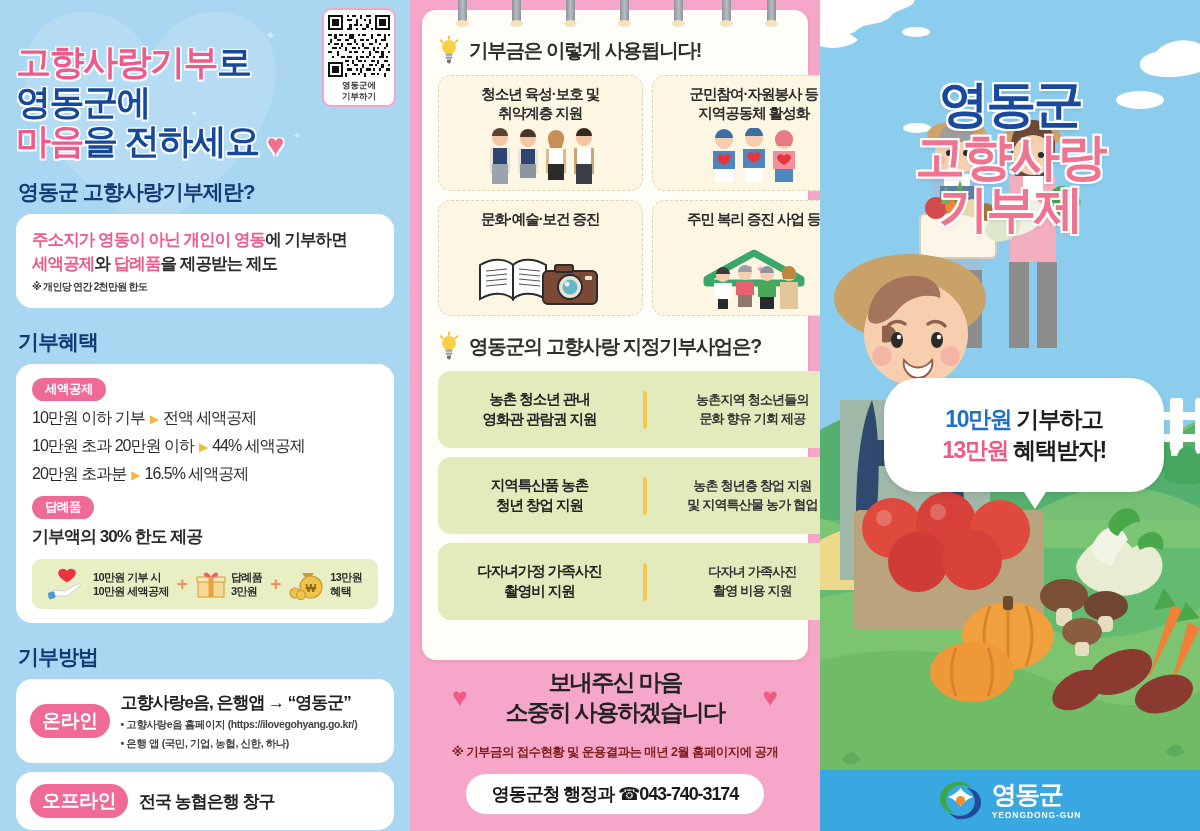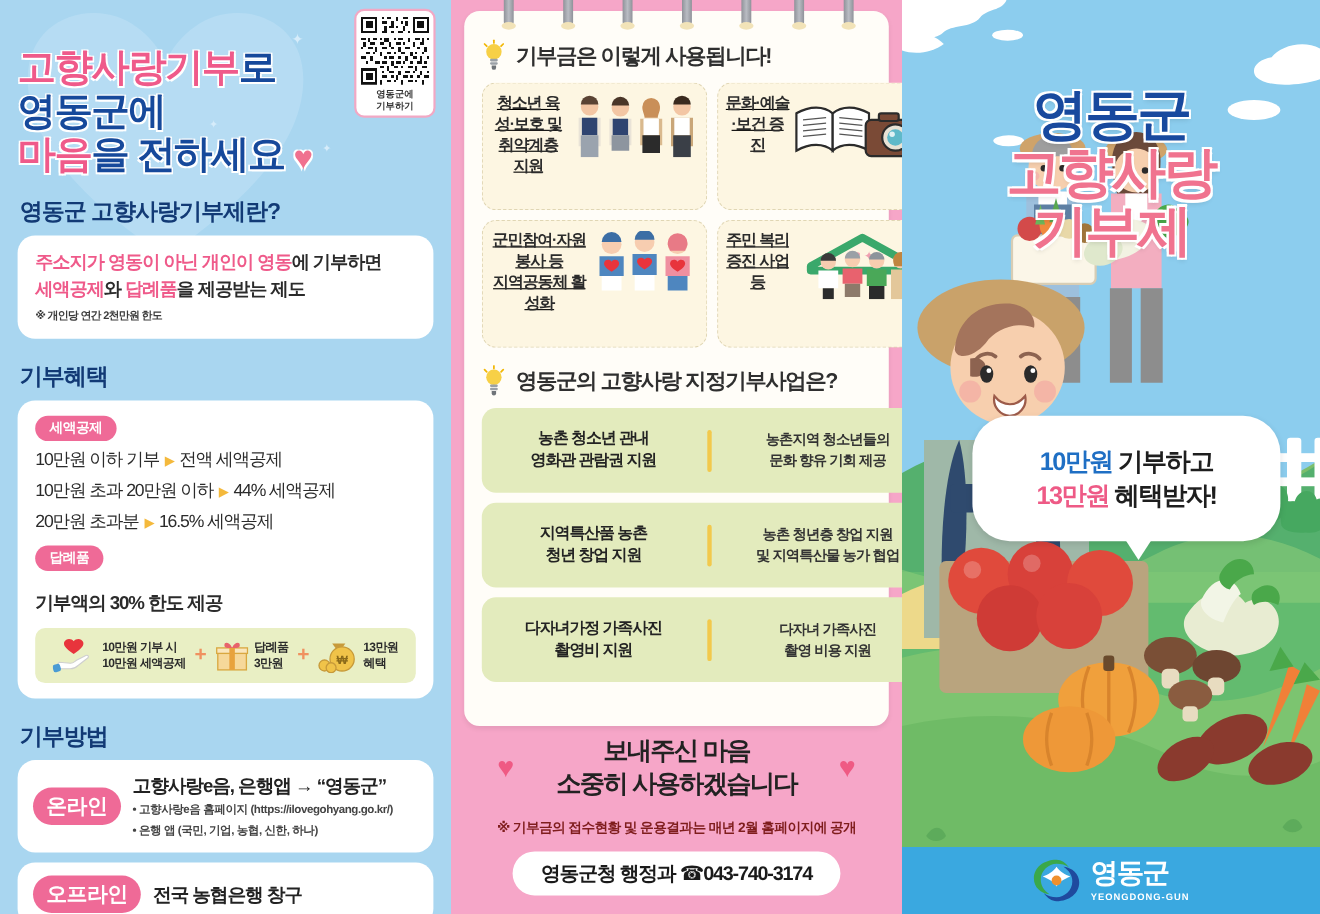--- a/index.html
+++ b/index.html
@@ -51,21 +51,21 @@
   .ic-line { font-size:16.5px; font-weight:800; letter-spacing:-.9px; line-height:1.45; color:#2b2b2b; }
   .ic-note { font-size:10px; font-weight:700; letter-spacing:-.7px; color:#3a3a3a; margin-top:4px; }
   .t-pink { color:#ef5a8a; }
 
   .pill {
     display:inline-block; background:#ef6a97; color:#fff; font-size:12.5px;
     font-weight:800; letter-spacing:-.5px; border-radius:20px; padding:3px 13px;
   }
   .ded-row { font-size:16px; font-weight:400; letter-spacing:-1px; color:#2b2b2b; margin-top:7px; }
   .arrow { color:#f4b93c; font-size:12px; margin:0 5px; }
-  .gift-line { font-size:17px; font-weight:800; letter-spacing:-1px; color:#2b2b2b; margin-top:18px; }
+  .gift-line { font-size:17px; font-weight:800; letter-spacing:-1px; color:#2b2b2b; margin-top:6px; }
 
   .sum-bar {
     background:#e9efc4; border-radius:9px; margin-top:11px;
     display:flex; align-items:center; justify-content:center; gap:8px;
     padding:9px 6px;
   }
   .sum-item { display:flex; align-items:center; gap:5px; }
   .sum-txt { font-size:11px; font-weight:800; letter-spacing:-.6px; line-height:1.3; color:#2b2b2b; }
   .plus { color:#f0915f; font-size:19px; font-weight:900; }
 
@@ -95,21 +95,21 @@
 
   .np-inner { position:absolute; left:12px; top:10px; width:450px; padding:26px 16px 10px 16px; }
   .hdr-row { display:flex; align-items:center; gap:9px; margin-bottom:11px; }
   .bulb { width:22px; height:28px; flex:0 0 auto; }
   .hdr-txt { font-size:19.5px; font-weight:900; letter-spacing:-1.3px; color:#2f2f2f; }
 
   .grid2 { display:grid; grid-template-columns:1fr 1fr; gap:9px; }
   .use-card {
     background:#fdf6e2; border:1.6px dashed #e0d6b4; border-radius:13px;
     padding:9px 6px 6px 6px; text-align:center; height:116px;
-    display:flex; flex-direction:row; align-items:flex-start;text-decoration:underline;
+    display:flex; flex-direction:column; align-items:center;
   }
   .use-label { font-size:14.5px; font-weight:800; letter-spacing:-1px; line-height:1.3; color:#2b2b2b; }
   .use-art { flex:1; display:flex; align-items:flex-end; justify-content:center; width:100%; }
 
   .proj-card {
     background:#e3ebbd; border-radius:13px; margin-bottom:9px;
     display:flex; align-items:center; height:77px; padding:0 6px;
   }
   .proj-left { flex:0 0 47%; text-align:center; font-size:14.5px; font-weight:900; letter-spacing:-1px; line-height:1.35; color:#232323; }
   .proj-div { width:4px; height:38px; background:#f2c94c; border-radius:3px; margin:0 8px; }
@@ -454,20 +454,52 @@
                 <path d="M94 22h20v26H94z" fill="#c9a678"></path>
                   <path d="M97 22h14v16H97z" fill="#fff"></path>
                   <rect x="96" y="38" width="16" height="20" fill="#3a3f47"></rect>
               </g>
             </svg>
           </div>
         </div>
 
         <div class="use-card">
           <div class="use-label">
+            <span>군민참여·자원봉사 등</span><br>
+            <span>지역공동체 활성화</span>
+          </div>
+          <div class="use-art">
+            <svg width="100" height="56" viewBox="0 0 100 56">
+              <g>
+                <circle cx="20" cy="12" r="9" fill="#f7cdb0"></circle>
+                  <path d="M11 10a9 9 0 0 1 18 0z" fill="#3c6ea5"></path>
+                <path d="M9 23h22v18H9z" fill="#4e86bf"></path>
+                  <path d="M11 41h18v13H11z" fill="#fff"></path>
+                <path d="M20 28c-1.5-2.4-5.5-2.4-6.6.4-1 2.4.8 5 6.6 8.6 5.8-3.6 7.6-6.2 6.6-8.6-1.1-2.8-5.1-2.8-6.6-.4z" fill="#e8343c"></path>
+              </g>
+              <g>
+                <circle cx="50" cy="10" r="9" fill="#f7cdb0"></circle>
+                  <path d="M41 8a9 9 0 0 1 18 0z" fill="#3c6ea5"></path>
+                <path d="M39 21h22v19H39z" fill="#4e86bf"></path>
+                  <path d="M41 40h18v14H41z" fill="#fff"></path>
+                <path d="M50 26c-1.5-2.4-5.5-2.4-6.6.4-1 2.4.8 5 6.6 8.6 5.8-3.6 7.6-6.2 6.6-8.6-1.1-2.8-5.1-2.8-6.6-.4z" fill="#e8343c"></path>
+              </g>
+              <g>
+                <circle cx="80" cy="12" r="9" fill="#f7cdb0"></circle>
+                  <path d="M71 11a9 9 0 0 1 18 0c0 4-2 5-2 7H73c0-2-2-3-2-7z" fill="#e87a86"></path>
+                <path d="M69 23h22v18H69z" fill="#ef8fa0"></path>
+                  <path d="M71 41h18v13H71z" fill="#4e86bf"></path>
+                <path d="M80 28c-1.5-2.4-5.5-2.4-6.6.4-1 2.4.8 5 6.6 8.6 5.8-3.6 7.6-6.2 6.6-8.6-1.1-2.8-5.1-2.8-6.6-.4z" fill="#e8343c"></path>
+              </g>
+            </svg>
+          </div>
+        </div>
+
+        <div class="use-card">
+          <div class="use-label">
             <span>문화·예술·보건 증진</span>
           </div>
           <div class="use-art">
             <svg width="130" height="62" viewBox="0 0 130 62">
               <path d="M5 18c12-7 25-7 33 0v34c-8-7-21-7-33 0z" fill="#fff" stroke="#2b2b2b" stroke-width="2"></path>
               <path d="M71 18c-12-7-25-7-33 0v34c8-7 21-7 33 0z" fill="#fff" stroke="#2b2b2b" stroke-width="2"></path>
               <g stroke="#555" stroke-width="1.1">
                 <line x1="11" y1="24" x2="32" y2="22"></line>
                   <line x1="11" y1="29" x2="32" y2="27"></line>
                   <line x1="11" y1="34" x2="32" y2="32"></line>
@@ -476,52 +508,20 @@
                   <line x1="44" y1="27" x2="65" y2="29"></line>
                   <line x1="44" y1="32" x2="65" y2="34"></line>
                   <line x1="44" y1="37" x2="65" y2="39"></line>
               </g>
               <rect x="68" y="24" width="54" height="33" rx="5" fill="#7a4a36" stroke="#2b2b2b" stroke-width="2"></rect>
               <rect x="80" y="18" width="18" height="7" rx="2" fill="#7a4a36" stroke="#2b2b2b" stroke-width="2"></rect>
               <circle cx="95" cy="40" r="12" fill="#e8e2d4" stroke="#2b2b2b" stroke-width="2"></circle>
               <circle cx="95" cy="40" r="7.5" fill="#5fb9c9"></circle>
               <circle cx="92" cy="37" r="2.5" fill="#fff" opacity=".8"></circle>
               <rect x="110" y="29" width="7" height="4" rx="1" fill="#f0e6d0"></rect>
-            </svg>
-          </div>
-        </div>
-
-        <div class="use-card">
-          <div class="use-label">
-            <span>군민참여·자원봉사 등</span><br>
-            <span>지역공동체 활성화</span>
-          </div>
-          <div class="use-art">
-            <svg width="100" height="56" viewBox="0 0 100 56">
-              <g>
-                <circle cx="20" cy="12" r="9" fill="#f7cdb0"></circle>
-                  <path d="M11 10a9 9 0 0 1 18 0z" fill="#3c6ea5"></path>
-                <path d="M9 23h22v18H9z" fill="#4e86bf"></path>
-                  <path d="M11 41h18v13H11z" fill="#fff"></path>
-                <path d="M20 28c-1.5-2.4-5.5-2.4-6.6.4-1 2.4.8 5 6.6 8.6 5.8-3.6 7.6-6.2 6.6-8.6-1.1-2.8-5.1-2.8-6.6-.4z" fill="#e8343c"></path>
-              </g>
-              <g>
-                <circle cx="50" cy="10" r="9" fill="#f7cdb0"></circle>
-                  <path d="M41 8a9 9 0 0 1 18 0z" fill="#3c6ea5"></path>
-                <path d="M39 21h22v19H39z" fill="#4e86bf"></path>
-                  <path d="M41 40h18v14H41z" fill="#fff"></path>
-                <path d="M50 26c-1.5-2.4-5.5-2.4-6.6.4-1 2.4.8 5 6.6 8.6 5.8-3.6 7.6-6.2 6.6-8.6-1.1-2.8-5.1-2.8-6.6-.4z" fill="#e8343c"></path>
-              </g>
-              <g>
-                <circle cx="80" cy="12" r="9" fill="#f7cdb0"></circle>
-                  <path d="M71 11a9 9 0 0 1 18 0c0 4-2 5-2 7H73c0-2-2-3-2-7z" fill="#e87a86"></path>
-                <path d="M69 23h22v18H69z" fill="#ef8fa0"></path>
-                  <path d="M71 41h18v13H71z" fill="#4e86bf"></path>
-                <path d="M80 28c-1.5-2.4-5.5-2.4-6.6.4-1 2.4.8 5 6.6 8.6 5.8-3.6 7.6-6.2 6.6-8.6-1.1-2.8-5.1-2.8-6.6-.4z" fill="#e8343c"></path>
-              </g>
             </svg>
           </div>
         </div>
 
         <div class="use-card">
           <div class="use-label">
             <span>주민 복리 증진 사업 등</span>
           </div>
           <div class="use-art">
             <svg width="130" height="62" viewBox="0 0 130 62">

